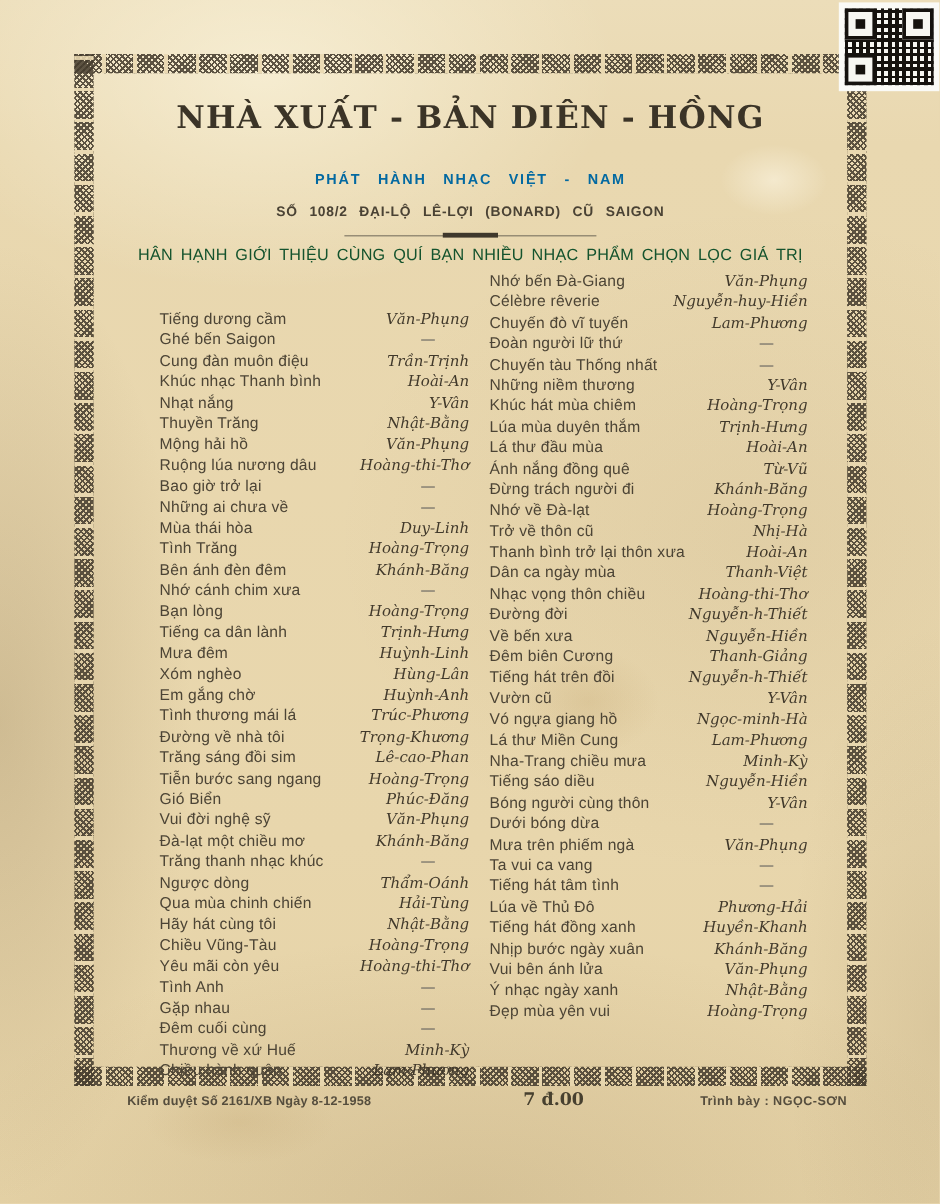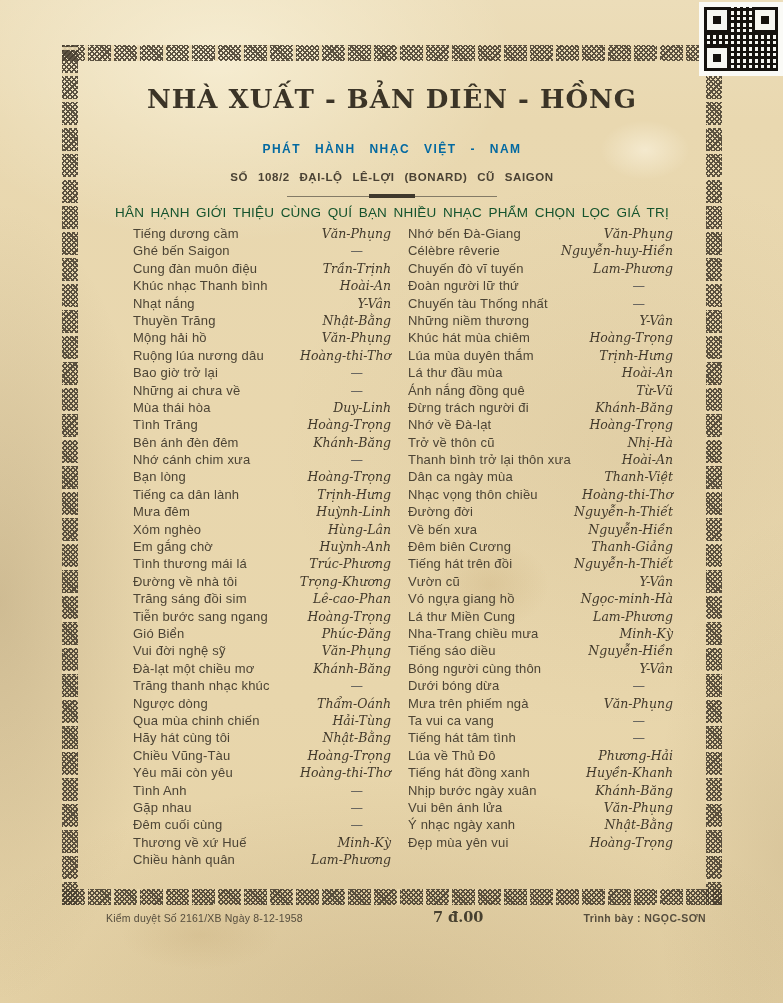--- a/index.html
+++ b/index.html
@@ -75,35 +75,35 @@
   .divider{position:absolute;left:50%;top:196px;width:210px;margin-left:-105px;border-top:1px solid #837a66;}
   .divider-bold{position:absolute;left:50%;top:193.5px;width:46px;height:4px;margin-left:-23px;background:#3f382c;}
   .intro{
     position:absolute;left:0;top:205px;width:100%;
     font-size:13.5px;letter-spacing:.2px;word-spacing:2.5px;color:#14532d;
   }
 
   
   .catalog{position:absolute;left:133px;top:226px;width:540px;display:flex;gap:17px;}
   .col{display:flex;flex-direction:column;}
-  .col.left{width:258px;}
+  .col.left{width:258px;margin-top:32px;}
   .col.right{flex:1;}
   .song-row{display:flex;justify-content:space-between;align-items:baseline;height:17.4px;}
   .song-title{font-size:13px;color:#4c4435;letter-spacing:.2px;white-space:nowrap;}
   .song-composer{
     font-family:"DejaVu Serif",serif;font-style:italic;font-size:12.5px;color:#41392b;white-space:nowrap;
   }
   .song-composer.dash{padding-right:28px;font-style:normal;color:#555;}
 
   
   .footer{
     position:absolute;left:88px;top:908px;width:618px;
     display:flex;justify-content:space-between;align-items:baseline;color:#554d3d;
   }
-  .censor{font-size:10.5px;font-weight:normal;letter-spacing:.2px;padding-left:18px;}
+  .censor{font-size:10.5px;font-weight:bold;letter-spacing:.2px;padding-left:18px;}
   .price{font-family:"DejaVu Serif",serif;font-weight:bold;font-size:14.5px;color:#47402f;margin-left:30px;}
   .credit{font-size:10.5px;font-weight:bold;letter-spacing:.4px;}
 </style>
 </head>
 <body>
 
 <div class="paper"></div>
 <div class="stain s1"></div>
 <div class="stain s2"></div>
 <div class="stain s3"></div>

